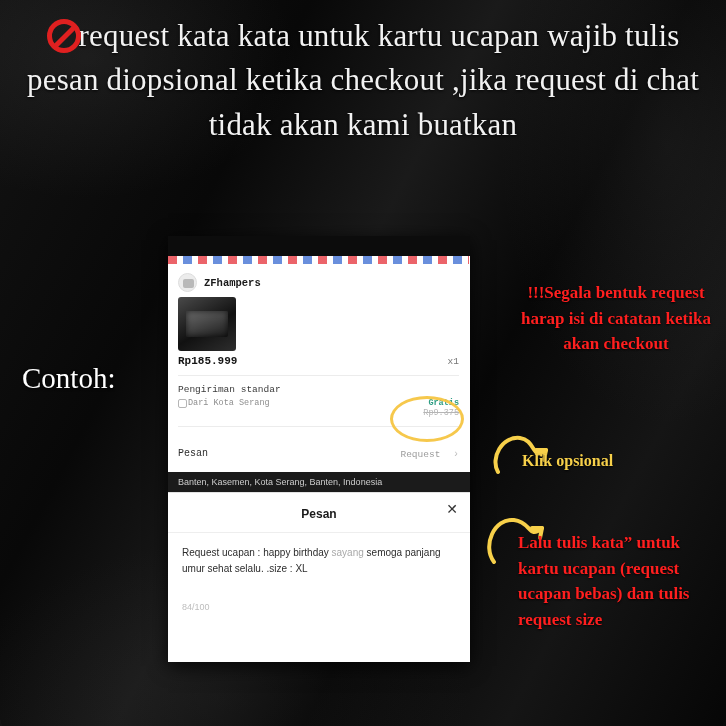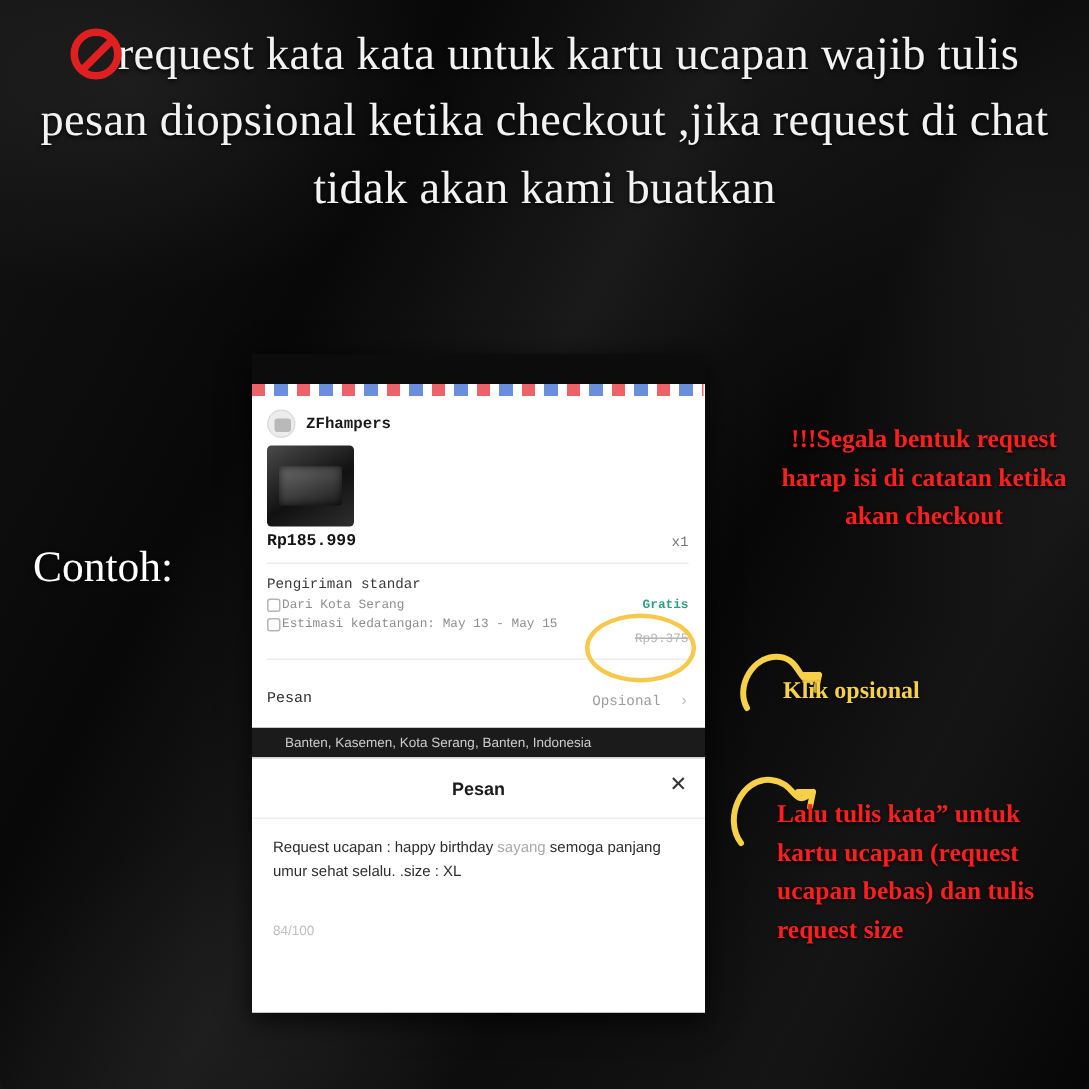--- a/index.html
+++ b/index.html
@@ -193,21 +193,21 @@
     border-radius:50%;
     z-index:5;
     opacity:.95;
   }
 
   
   .addr-strip{
     background:#1b1b1b;
     color:#ccc;
     font-size:9px;
-    padding:5px 22px;
+    padding:5px 10px;
     white-space:nowrap;overflow:hidden;text-overflow:ellipsis;
   }
 
   
   .sheet{
     background:#ffffff;
     border-top:1px solid #e2e2e2;
     padding-bottom:10px;
   }
   .sheet-head{
@@ -291,32 +291,28 @@
     </div>
 
     <div class="divider"></div>
 
     <div class="ship-title">Pengiriman standar</div>
     <div class="ship-line">
       <span class="ic"></span>
       <span>Dari Kota Serang</span>
       <span class="free-badge" style="margin-left:auto">Gratis</span>
     </div>
-    <div class="ship-line">
-      <span class="ic"></span>
-      <span>Estimasi kedatangan: May 13 - May 15</span>
-    </div>
     <div class="strike">Rp9.375</div>
 
     <div class="divider"></div>
 
     <div class="pesan-row">
       <div class="pesan-label">Pesan</div>
       <div>
-        <span class="opsional">Opsional</span>
+        <span class="opsional">Request</span>
         <span class="chev">›</span>
       </div>
     </div>
 
 
     <div class="circle-hl"></div>
   </div>
 
   <div class="addr-strip">Banten, Kasemen, Kota Serang, Banten, Indonesia</div>
 

